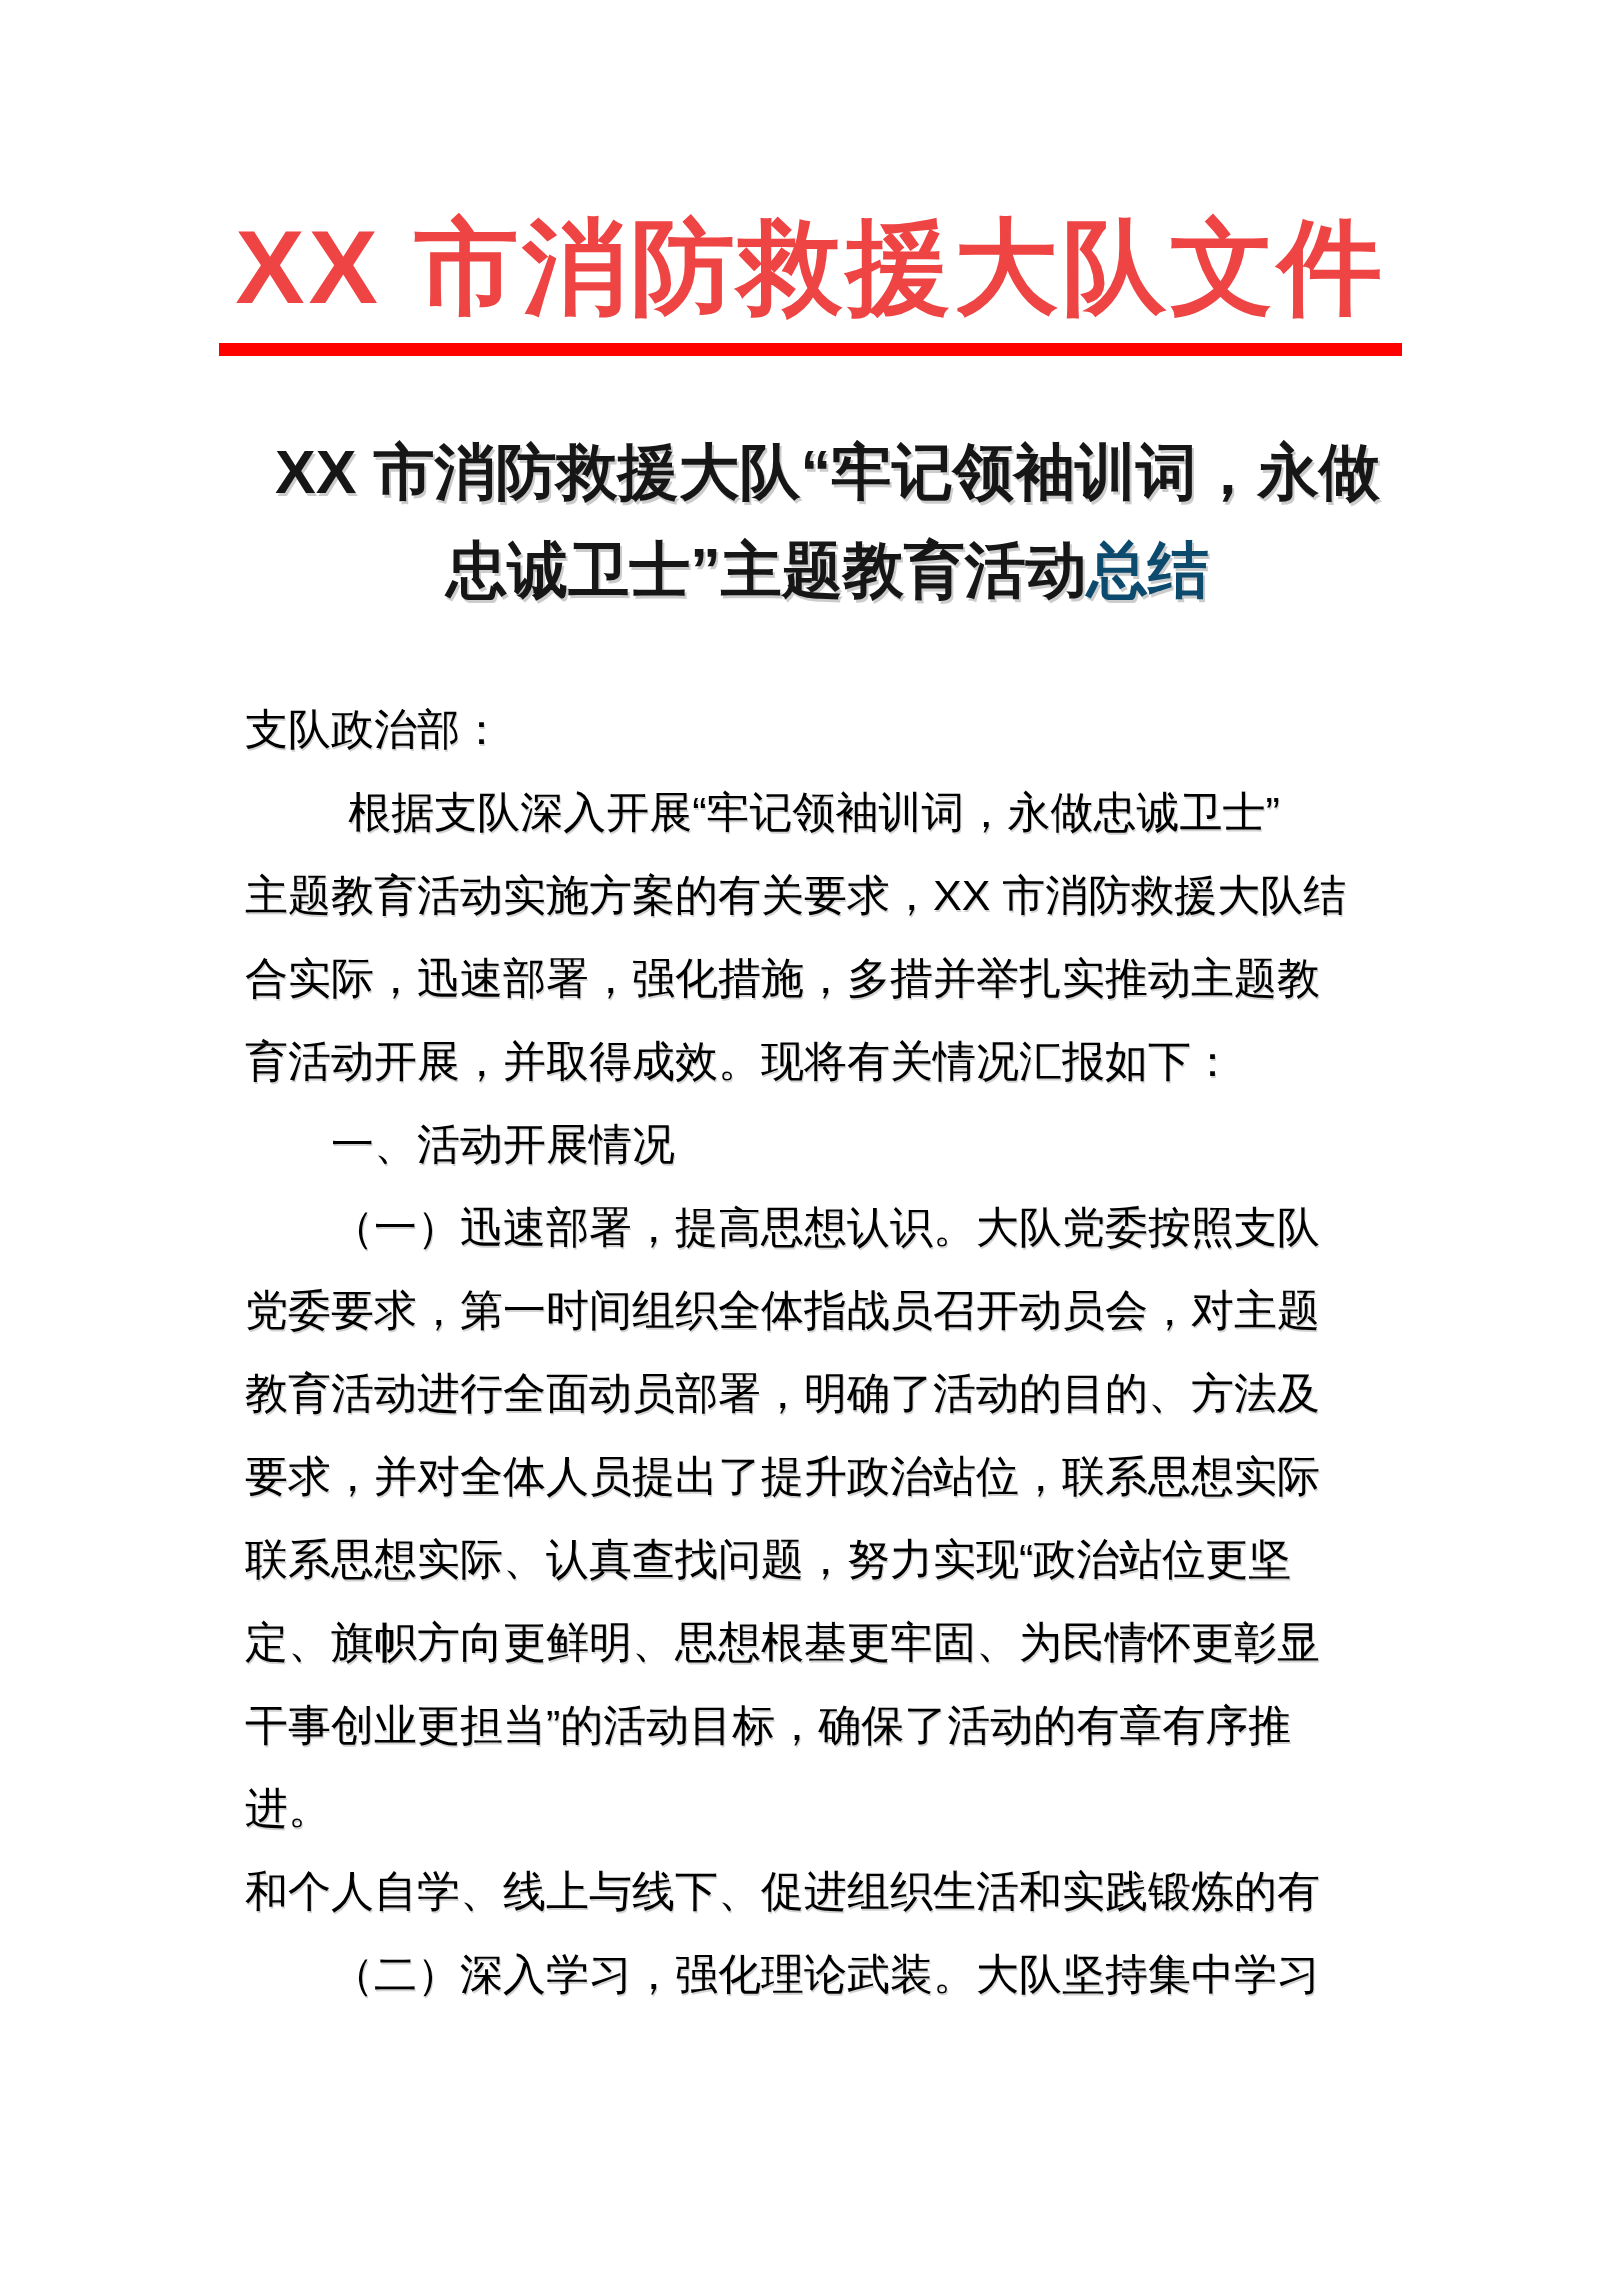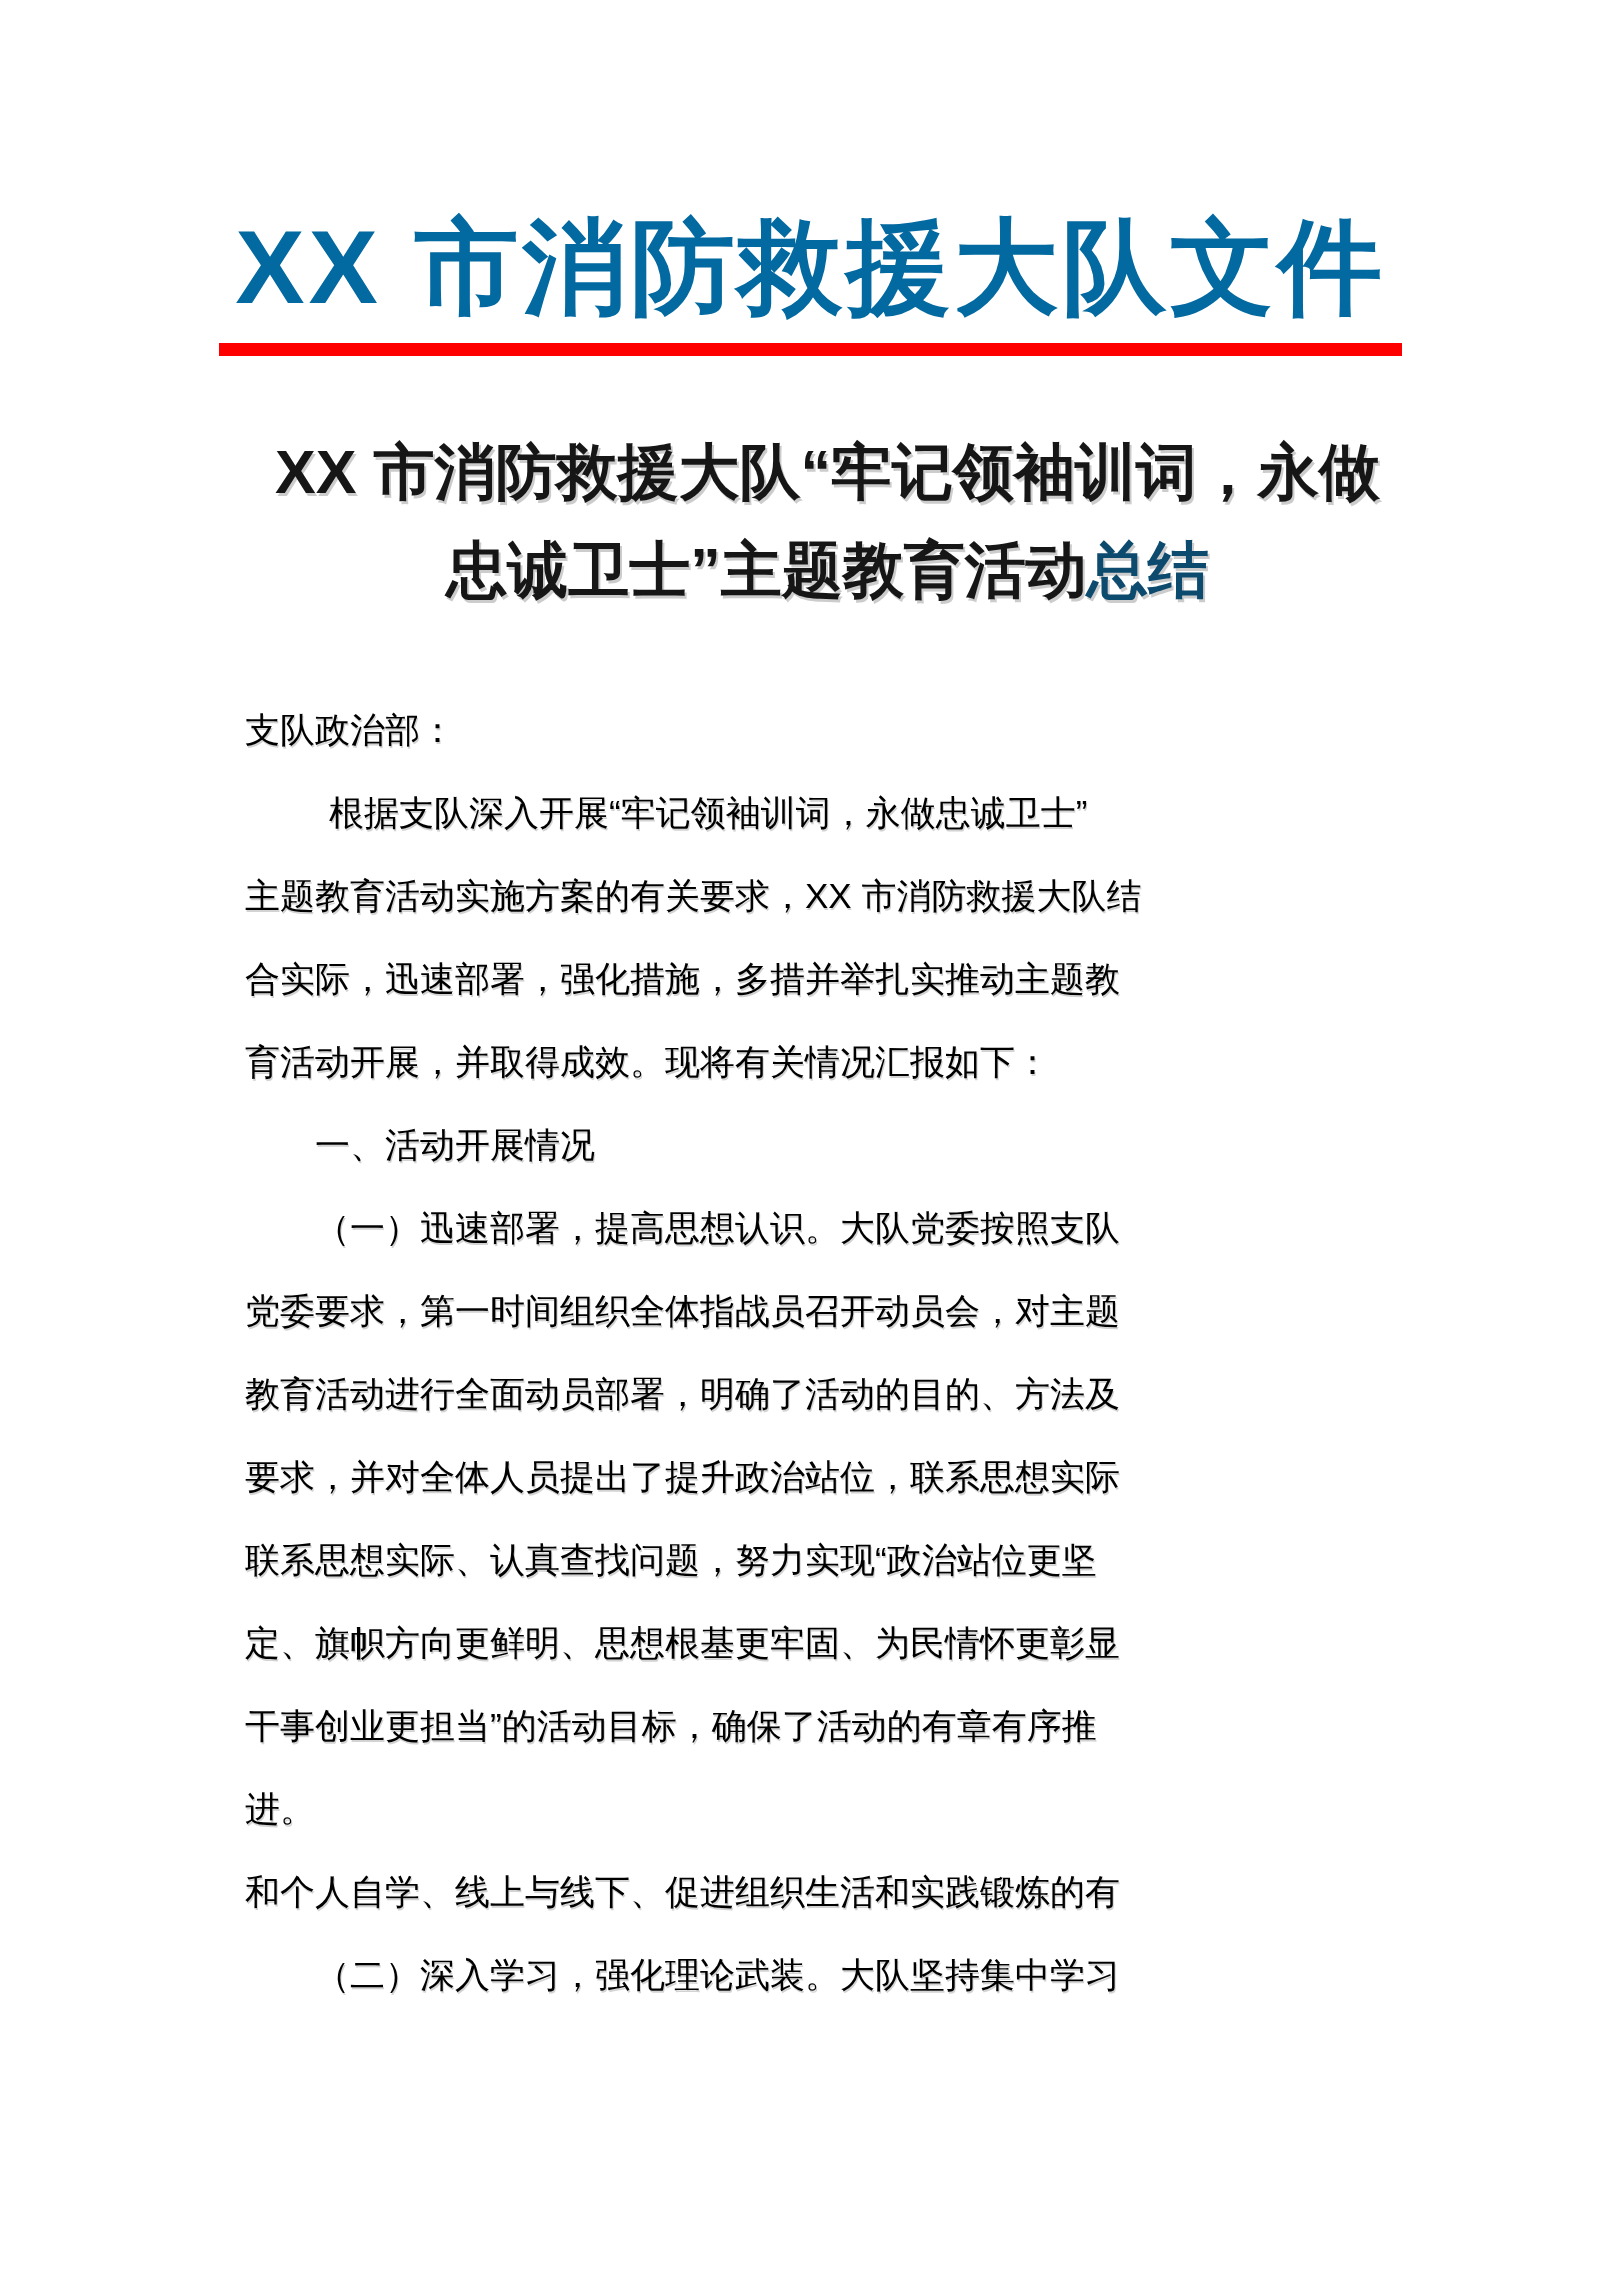--- a/index.html
+++ b/index.html
@@ -14,21 +14,21 @@
     background: #ffffff;
     overflow: hidden;
     font-family: "Liberation Sans", sans-serif;
   }
   
   .letterhead {
     padding-top: 208px;
     text-align: center;
   }
   .letterhead-title {
-    color: #0369a1;
+    color: #ef4444;
     font-size: 104px;
     font-weight: bold;
     line-height: 1.15;
     letter-spacing: 3.9px;
     white-space: nowrap;
   }
   .letterhead-divider {
     width: 1183px;
     height: 12.7px;
     background: #fe0000;
@@ -44,21 +44,21 @@
     color: #161616;
     text-shadow: 2px 2.9px 0 rgba(110,110,110,0.35);
     padding-left: 34px;
   }
   .doc-title .tail {
     color: #0c4a6e;
   }
   
   .doc-body {
     margin: 69px 210px 0 245px;
-    font-size: 35px;
+    font-size: 43px;
     line-height: 83px;
     color: #000000;
     text-shadow: 1px 2px 0 rgba(110,110,110,0.30);
   }
   .doc-body .line {
     white-space: nowrap;
   }
   .doc-body .indent-2 {
     text-indent: 2em;
   }

